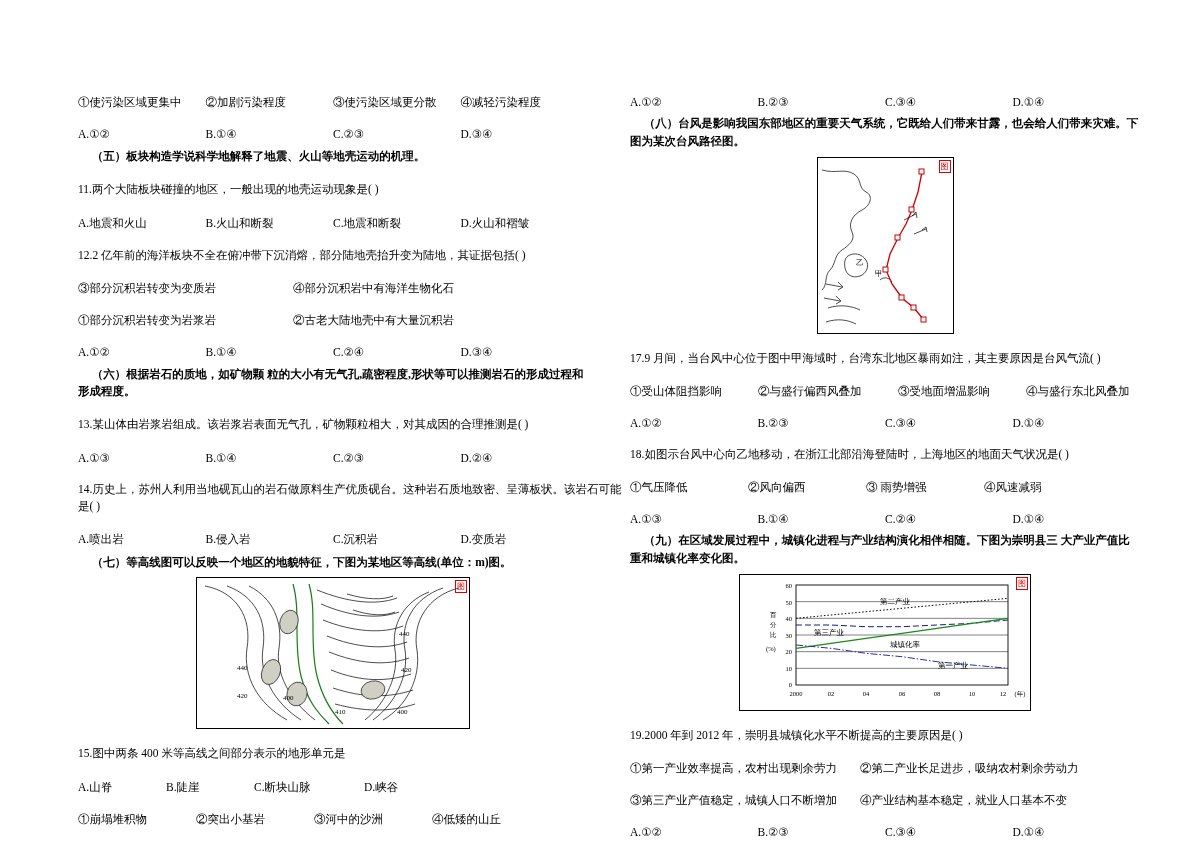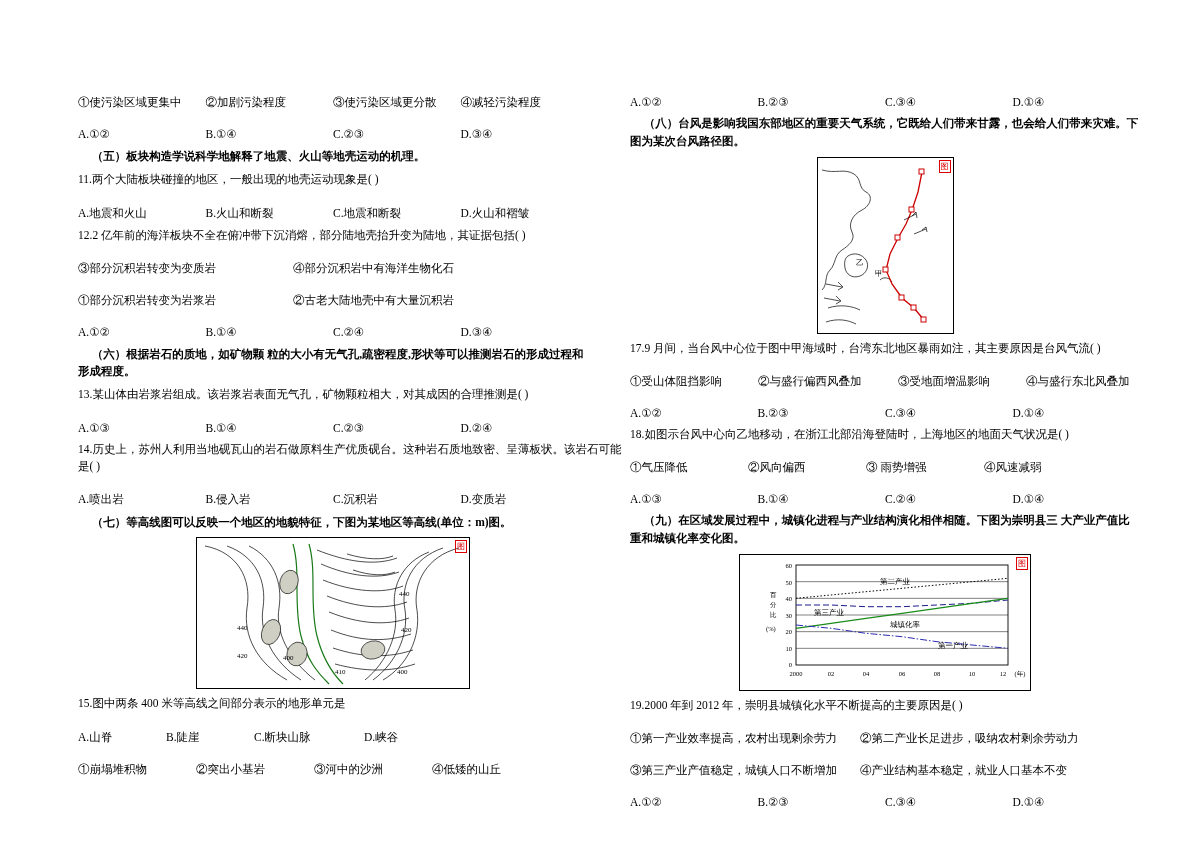--- a/index.html
+++ b/index.html
@@ -6,21 +6,21 @@
   body{
     width:1200px;height:849px;background:#ffffff;
     font-family:"Liberation Serif","DejaVu Serif",serif;
     color:#000;font-size:11.5px;
   }
   .page{position:relative;width:1200px;height:849px;overflow:hidden;}
   .col{position:absolute;top:78px;width:510px;}
   .col-left{left:78px;}
   .col-right{left:630px;}
   .line{line-height:1.5;white-space:nowrap;}
-  .q{margin-top:6px;}
+  .q{margin-top:16px;}
   .opts{display:flex;margin-top:17px;}
   .opts>div{white-space:nowrap;}
   .o4 > div{width:132px;}
   .abcd > div{width:130px;}
   .sec{font-weight:bold;margin:7px 0 3px 0;text-indent:1.2em;line-height:1.5;}
   .sec-w{font-weight:bold;margin:6px 0 3px 0;text-indent:1.2em;line-height:1.55;white-space:normal;}
   .fig{border:1px solid #000;position:relative;background:#fff;margin:6px auto;}
   .figtag{position:absolute;top:2px;right:2px;width:10px;height:11px;border:1px solid #d00;color:#d00;font-size:8px;line-height:11px;text-align:center;}
   
   .contour{width:272px;height:150px;}

